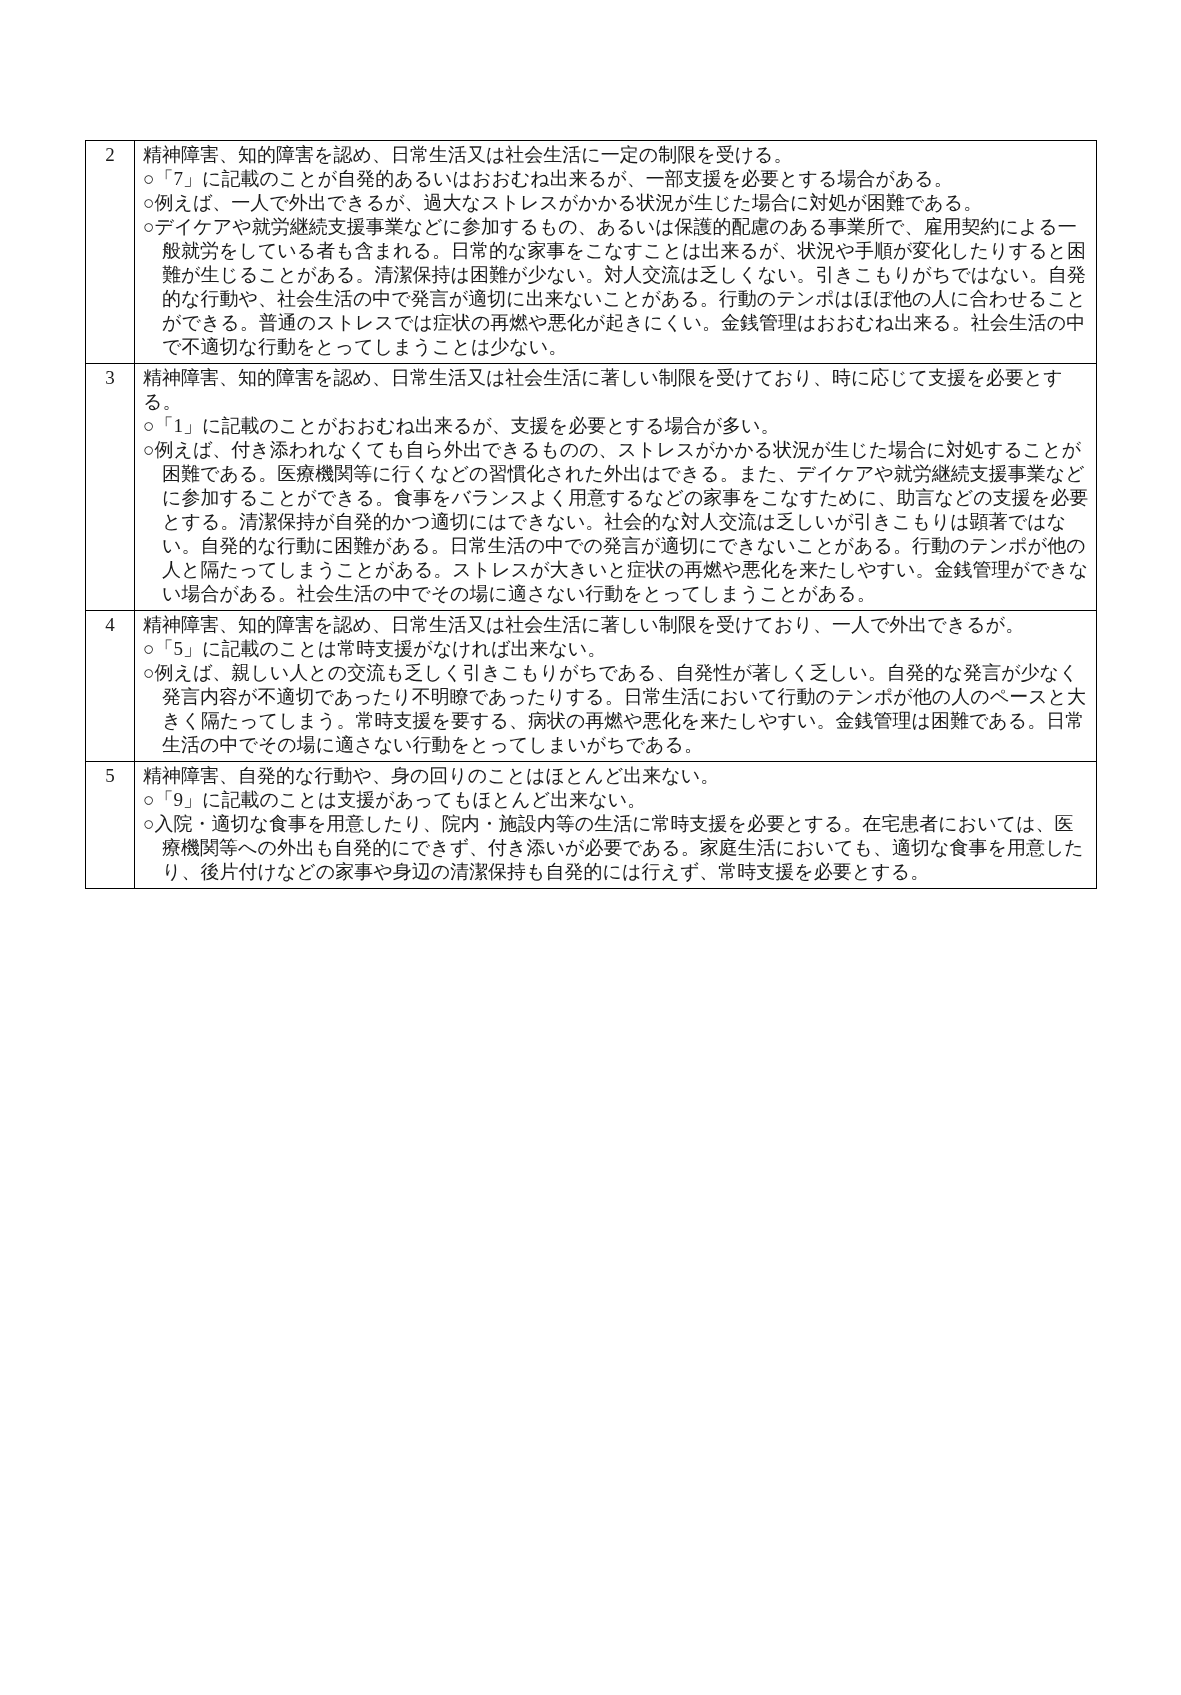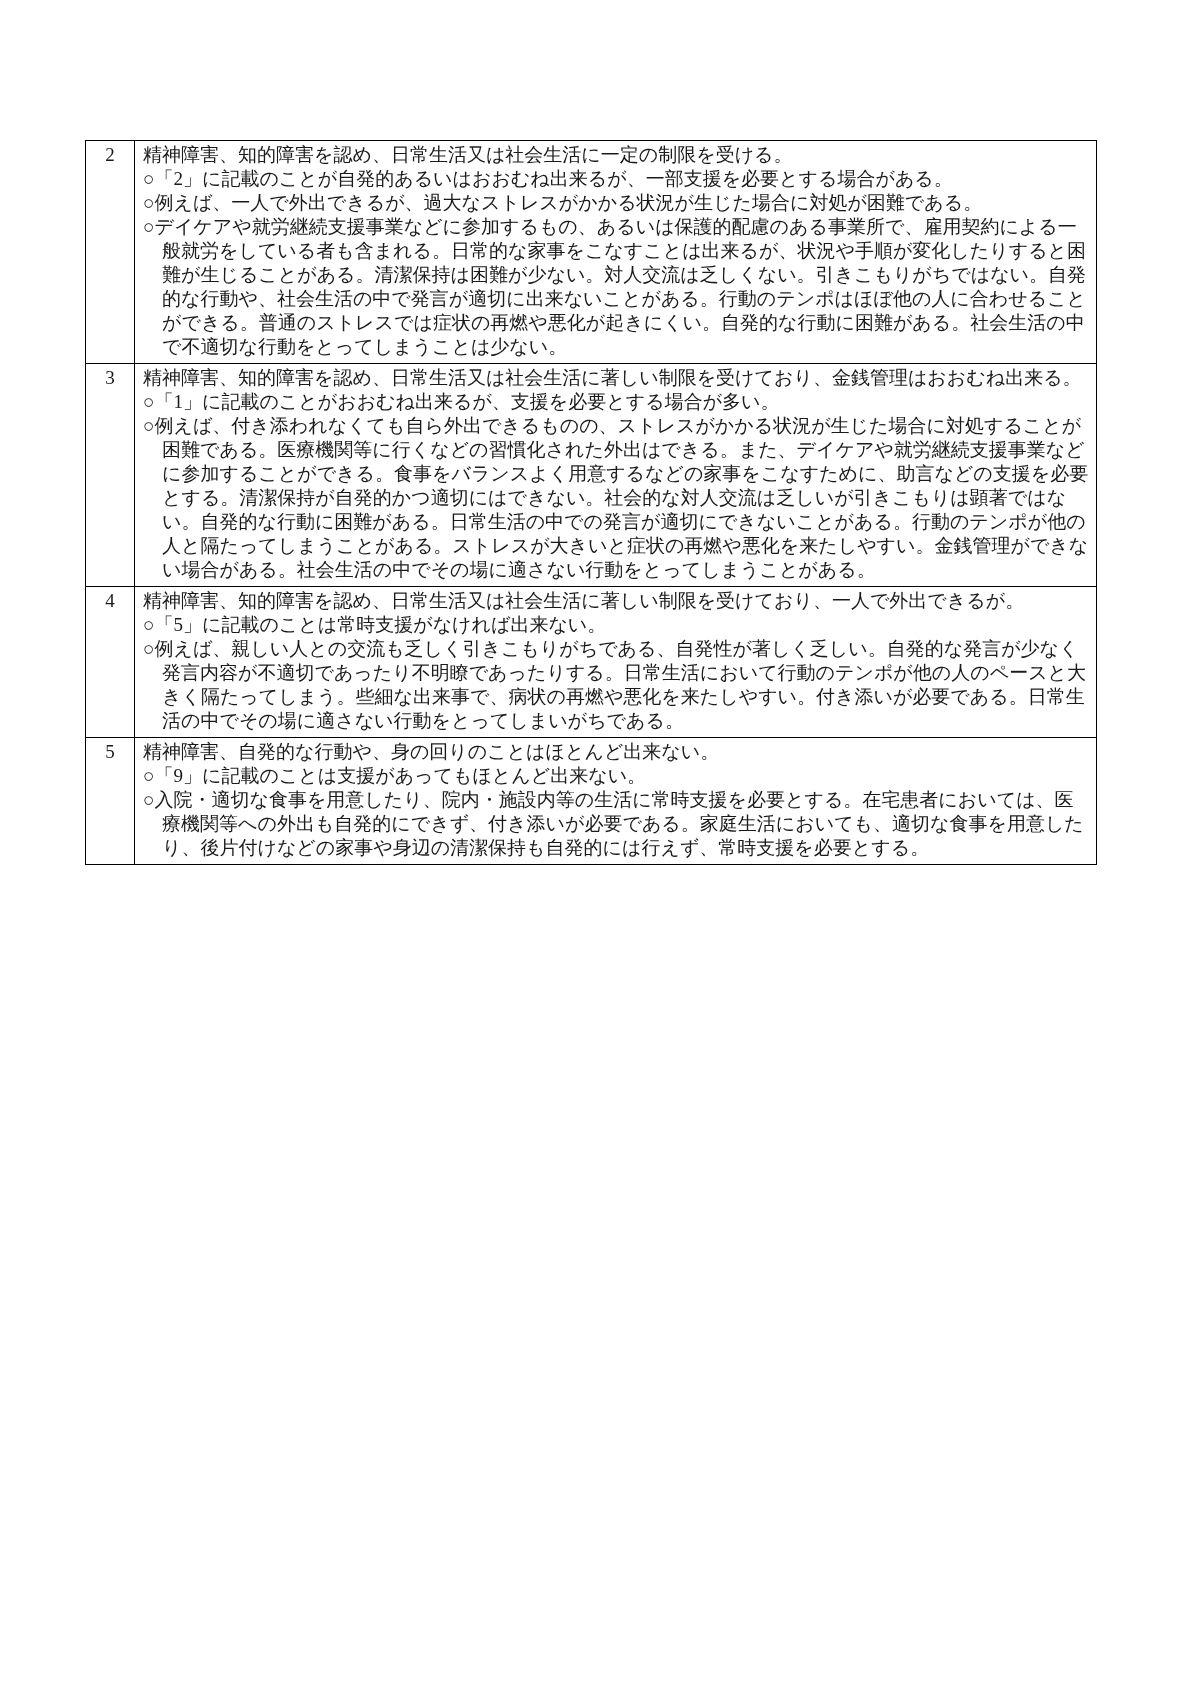--- a/index.html
+++ b/index.html
@@ -56,39 +56,39 @@
 </head>
 <body>
 
 <div class="page">
   <table class="grade-table">
     <tbody>
         <tr>
           <td class="num-cell">2</td>
           <td class="desc-cell">
             <p class="lead">精神障害、知的障害を認め、日常生活又は社会生活に一定の制限を受ける。</p>
-            <p class="bullet">○「2」に記載のことが自発的あるいはおおむね出来るが、一部支援を必要とする場合がある。</p>
+            <p class="bullet">○「7」に記載のことが自発的あるいはおおむね出来るが、一部支援を必要とする場合がある。</p>
             <p class="bullet">○例えば、一人で外出できるが、過大なストレスがかかる状況が生じた場合に対処が困難である。</p>
-            <p class="bullet">○デイケアや就労継続支援事業などに参加するもの、あるいは保護的配慮のある事業所で、雇用契約による一般就労をしている者も含まれる。日常的な家事をこなすことは出来るが、状況や手順が変化したりすると困難が生じることがある。清潔保持は困難が少ない。対人交流は乏しくない。引きこもりがちではない。自発的な行動や、社会生活の中で発言が適切に出来ないことがある。行動のテンポはほぼ他の人に合わせることができる。普通のストレスでは症状の再燃や悪化が起きにくい。自発的な行動に困難がある。社会生活の中で不適切な行動をとってしまうことは少ない。</p>
+            <p class="bullet">○デイケアや就労継続支援事業などに参加するもの、あるいは保護的配慮のある事業所で、雇用契約による一般就労をしている者も含まれる。日常的な家事をこなすことは出来るが、状況や手順が変化したりすると困難が生じることがある。清潔保持は困難が少ない。対人交流は乏しくない。引きこもりがちではない。自発的な行動や、社会生活の中で発言が適切に出来ないことがある。行動のテンポはほぼ他の人に合わせることができる。普通のストレスでは症状の再燃や悪化が起きにくい。金銭管理はおおむね出来る。社会生活の中で不適切な行動をとってしまうことは少ない。</p>
           </td>
         </tr>
         <tr>
           <td class="num-cell">3</td>
           <td class="desc-cell">
-            <p class="lead">精神障害、知的障害を認め、日常生活又は社会生活に著しい制限を受けており、金銭管理はおおむね出来る。</p>
+            <p class="lead">精神障害、知的障害を認め、日常生活又は社会生活に著しい制限を受けており、時に応じて支援を必要とする。</p>
             <p class="bullet">○「1」に記載のことがおおむね出来るが、支援を必要とする場合が多い。</p>
             <p class="bullet">○例えば、付き添われなくても自ら外出できるものの、ストレスがかかる状況が生じた場合に対処することが困難である。医療機関等に行くなどの習慣化された外出はできる。また、デイケアや就労継続支援事業などに参加することができる。食事をバランスよく用意するなどの家事をこなすために、助言などの支援を必要とする。清潔保持が自発的かつ適切にはできない。社会的な対人交流は乏しいが引きこもりは顕著ではない。自発的な行動に困難がある。日常生活の中での発言が適切にできないことがある。行動のテンポが他の人と隔たってしまうことがある。ストレスが大きいと症状の再燃や悪化を来たしやすい。金銭管理ができない場合がある。社会生活の中でその場に適さない行動をとってしまうことがある。</p>
           </td>
         </tr>
         <tr>
           <td class="num-cell">4</td>
           <td class="desc-cell">
             <p class="lead">精神障害、知的障害を認め、日常生活又は社会生活に著しい制限を受けており、一人で外出できるが。</p>
             <p class="bullet">○「5」に記載のことは常時支援がなければ出来ない。</p>
-            <p class="bullet">○例えば、親しい人との交流も乏しく引きこもりがちである、自発性が著しく乏しい。自発的な発言が少なく発言内容が不適切であったり不明瞭であったりする。日常生活において行動のテンポが他の人のペースと大きく隔たってしまう。些細な出来事で、病状の再燃や悪化を来たしやすい。付き添いが必要である。日常生活の中でその場に適さない行動をとってしまいがちである。</p>
+            <p class="bullet">○例えば、親しい人との交流も乏しく引きこもりがちである、自発性が著しく乏しい。自発的な発言が少なく発言内容が不適切であったり不明瞭であったりする。日常生活において行動のテンポが他の人のペースと大きく隔たってしまう。常時支援を要する、病状の再燃や悪化を来たしやすい。金銭管理は困難である。日常生活の中でその場に適さない行動をとってしまいがちである。</p>
           </td>
         </tr>
         <tr>
           <td class="num-cell">5</td>
           <td class="desc-cell">
             <p class="lead">精神障害、自発的な行動や、身の回りのことはほとんど出来ない。</p>
             <p class="bullet">○「9」に記載のことは支援があってもほとんど出来ない。</p>
             <p class="bullet">○入院・適切な食事を用意したり、院内・施設内等の生活に常時支援を必要とする。在宅患者においては、医療機関等への外出も自発的にできず、付き添いが必要である。家庭生活においても、適切な食事を用意したり、後片付けなどの家事や身辺の清潔保持も自発的には行えず、常時支援を必要とする。</p>
           </td>
         </tr>

